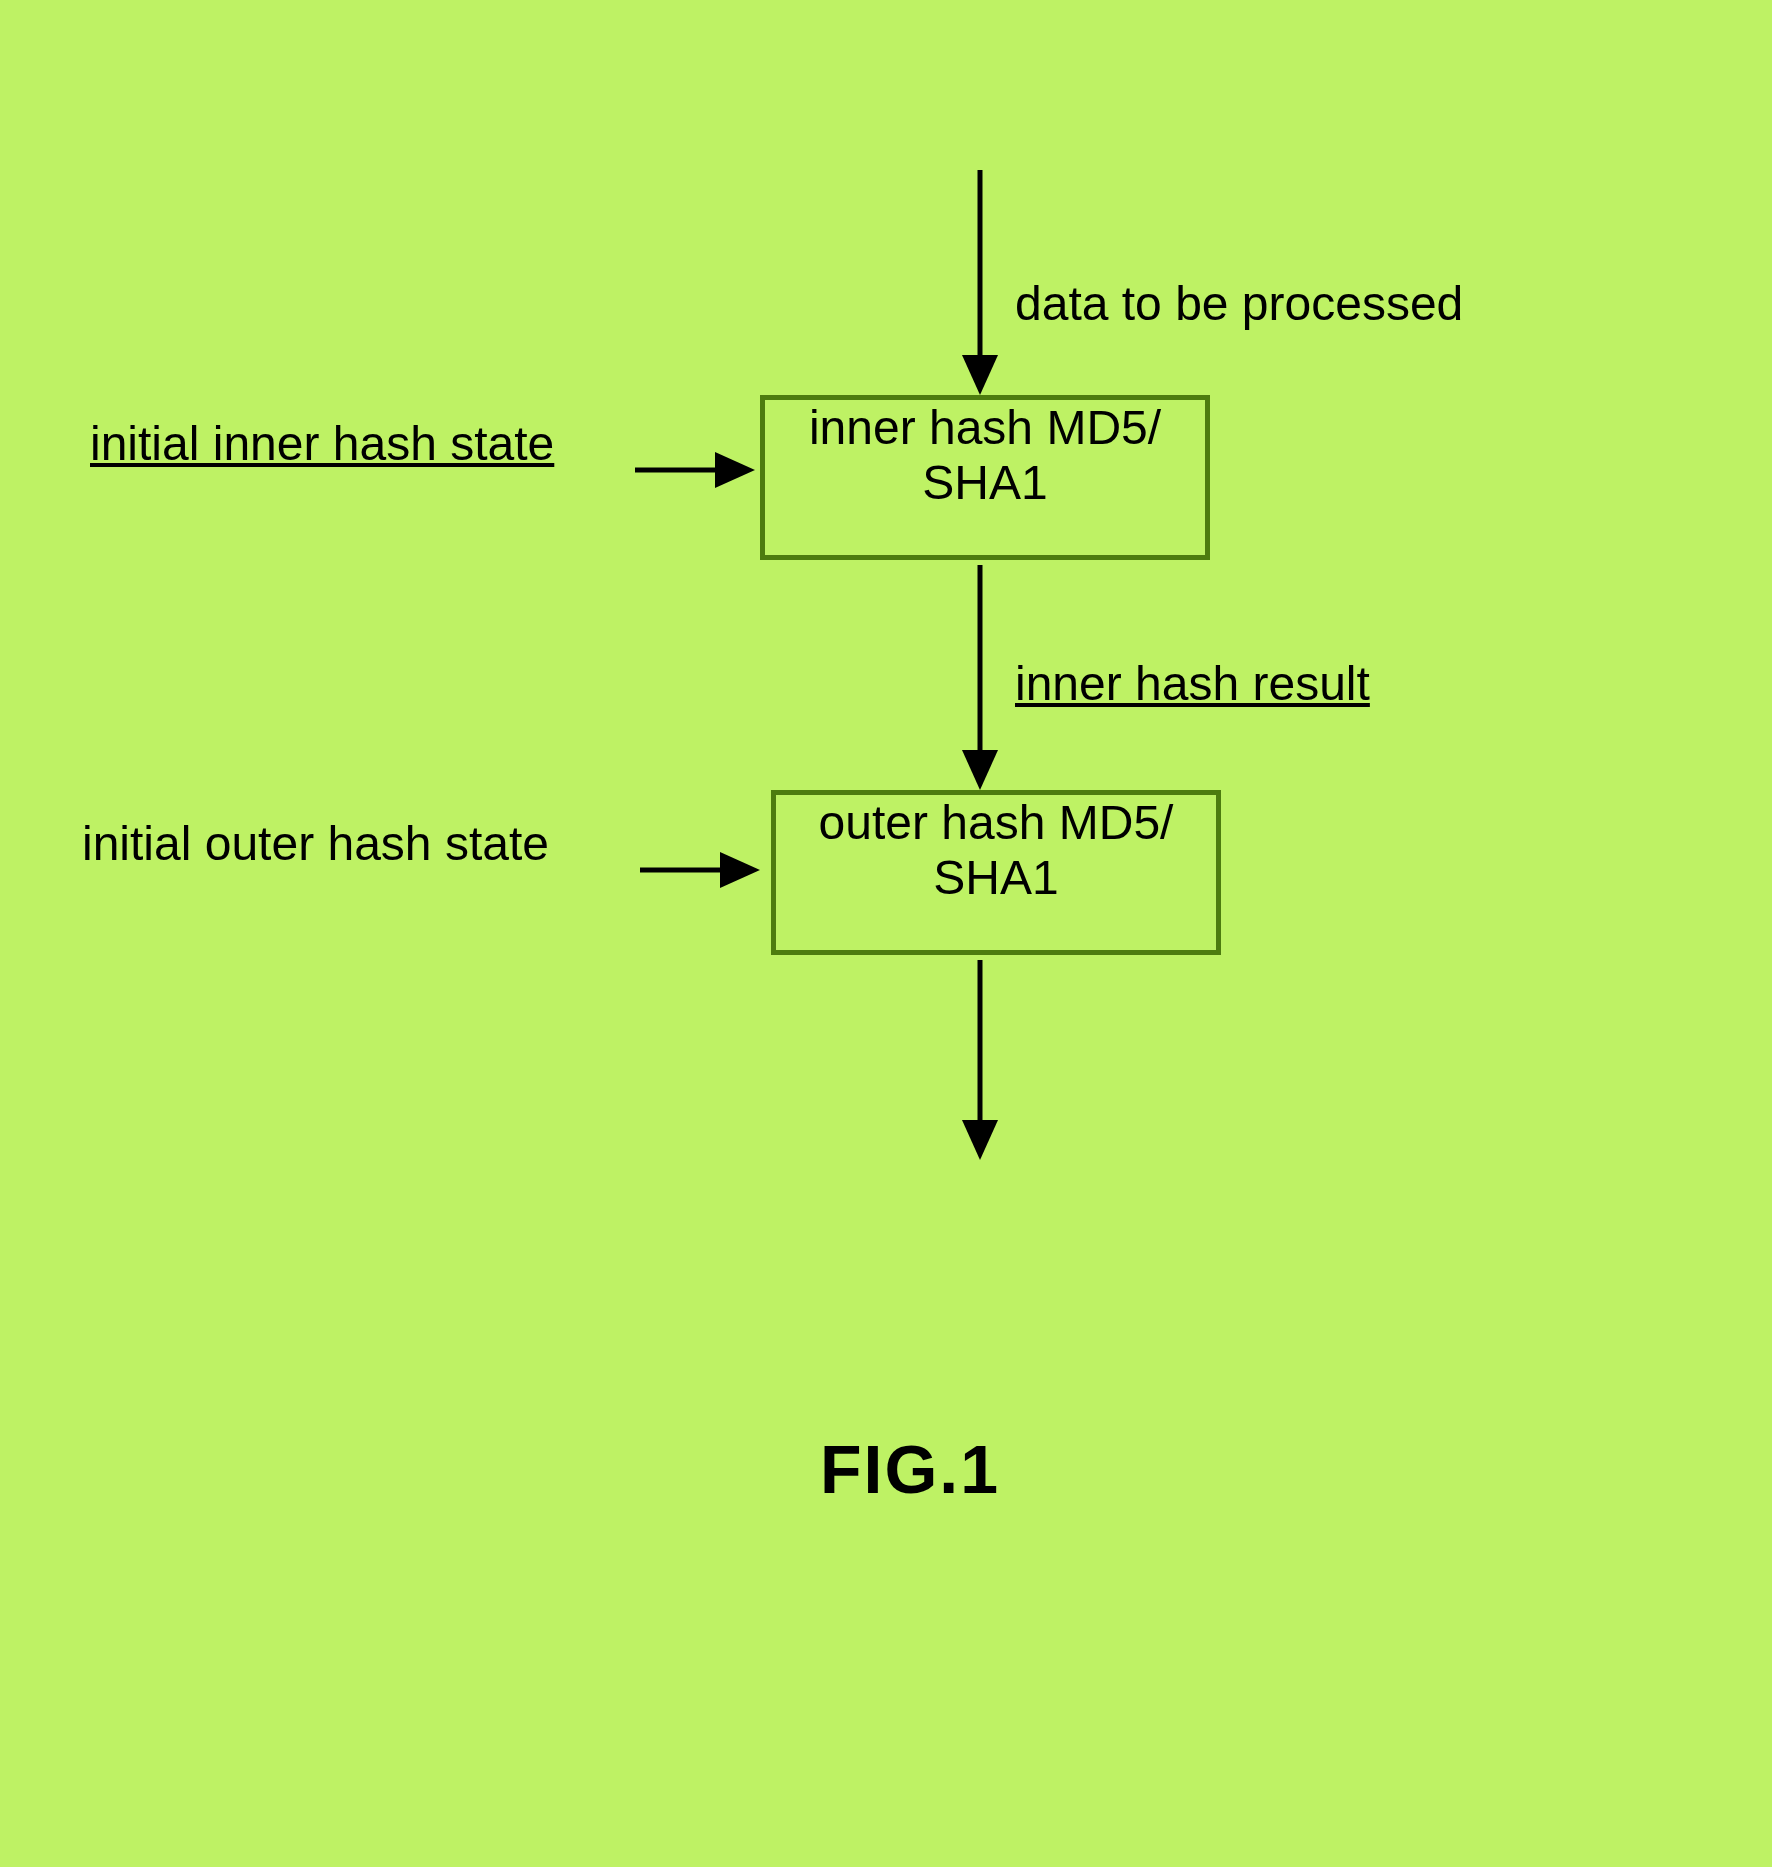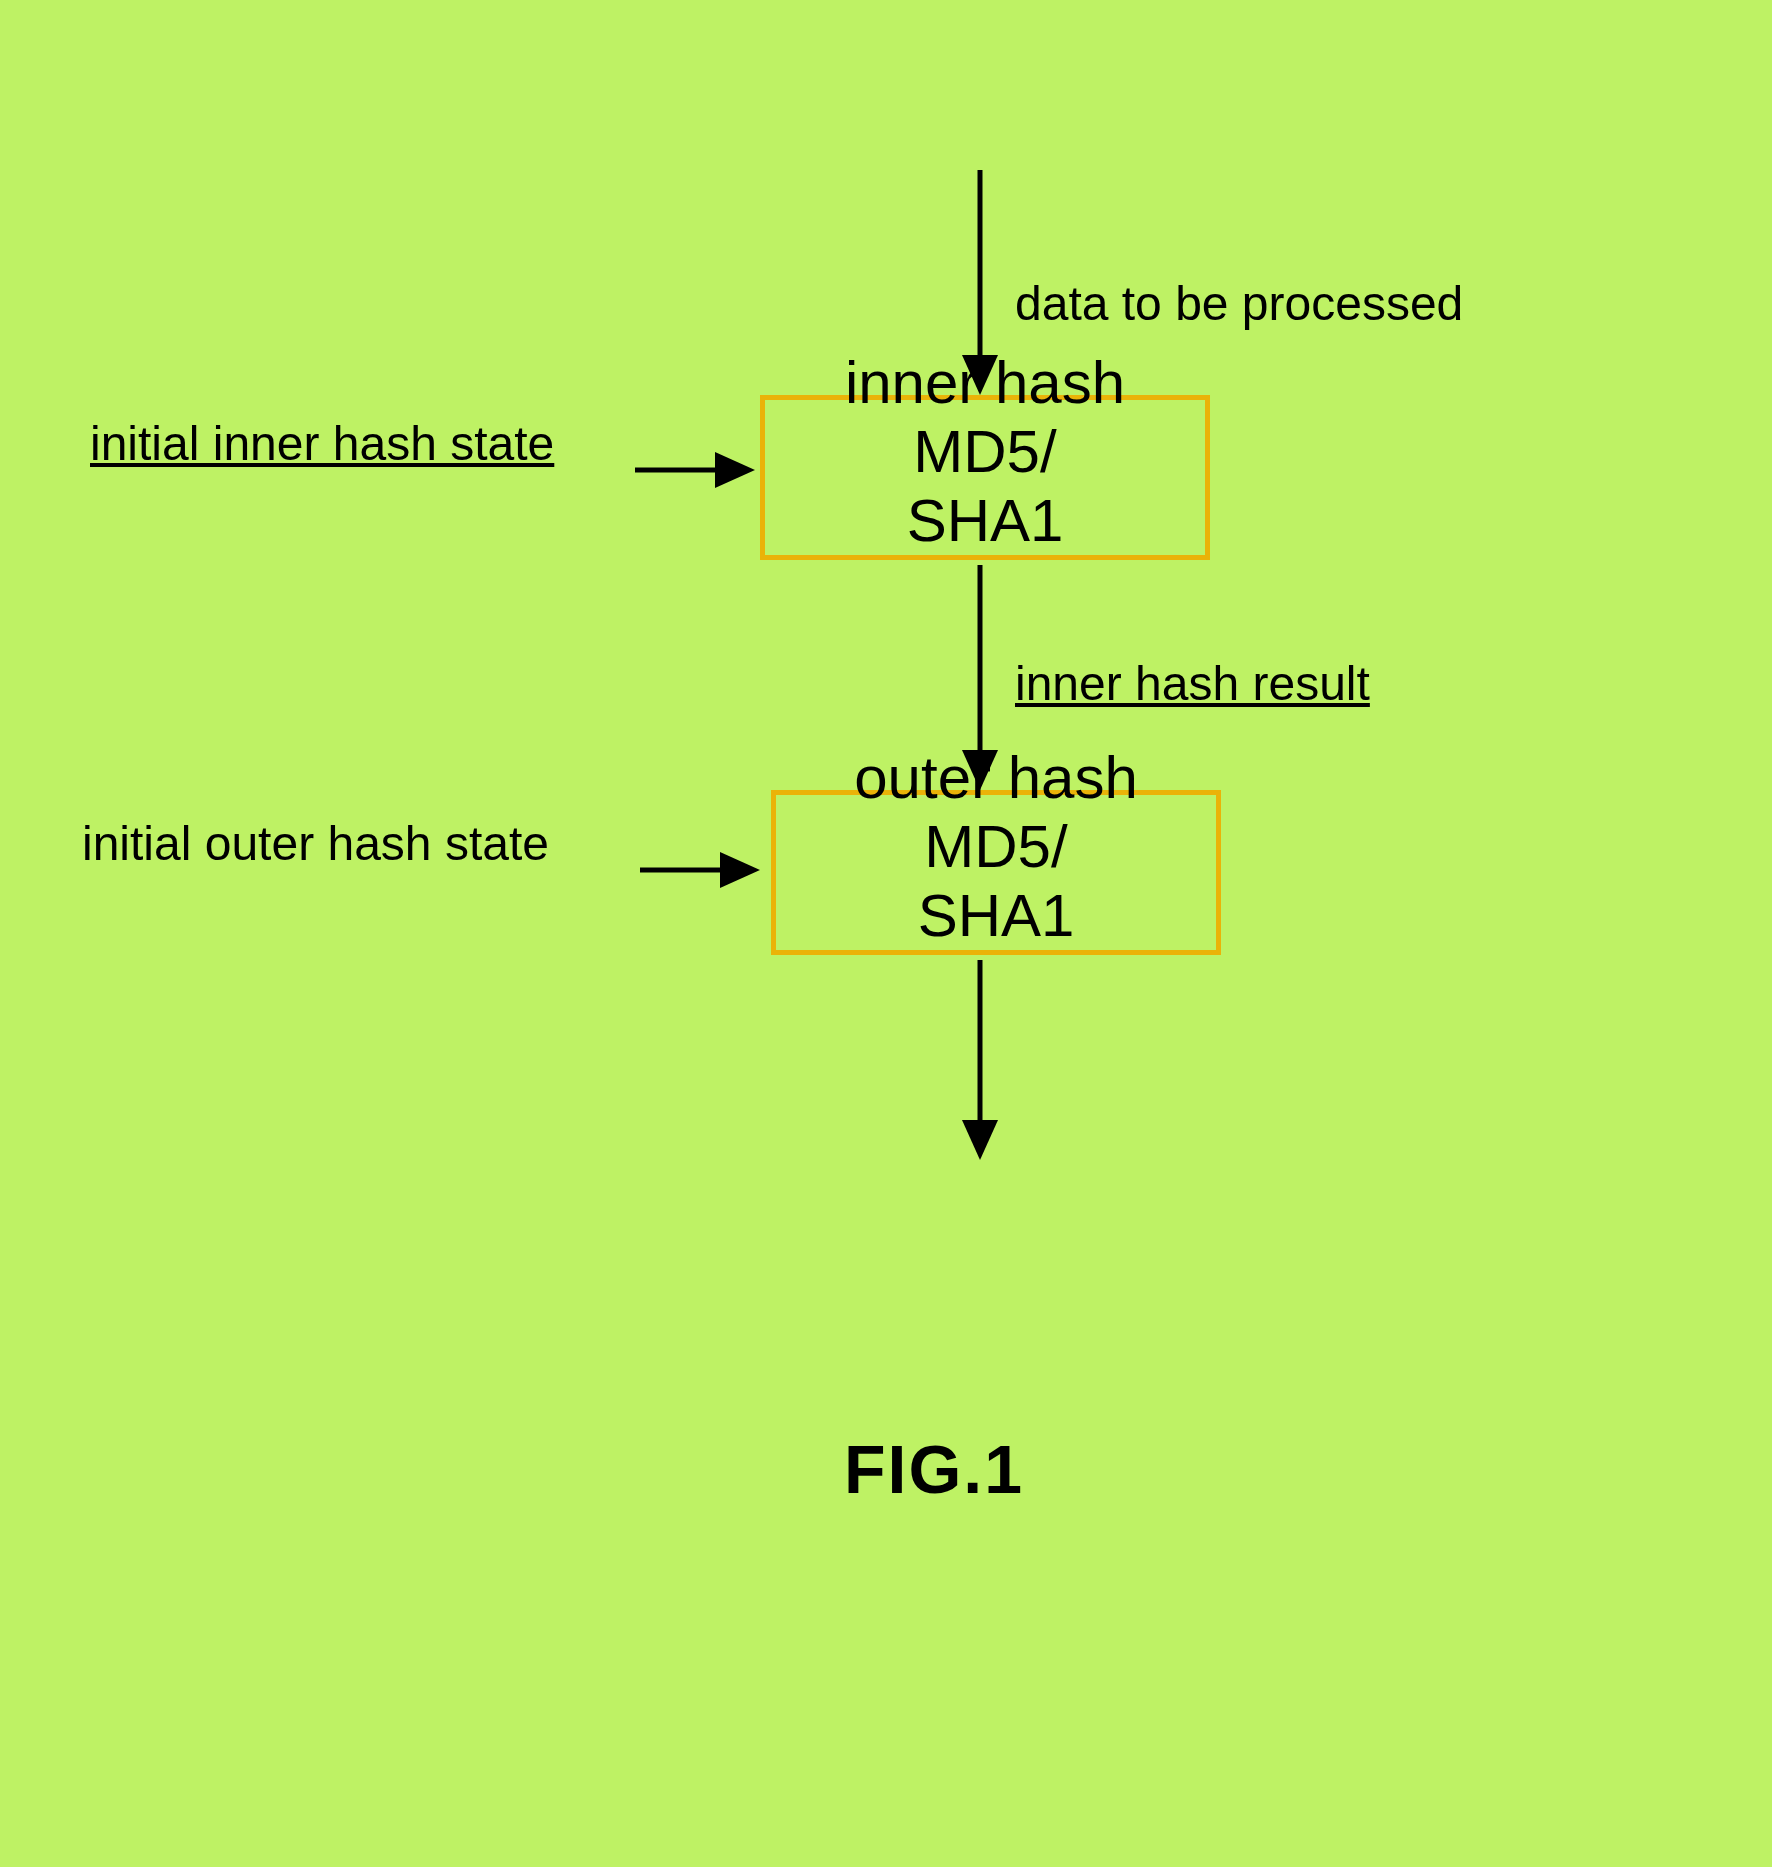--- a/index.html
+++ b/index.html
@@ -9,26 +9,26 @@
     font-family: Arial, Helvetica, sans-serif;
   }
   .canvas {
     position: relative;
     width: 1772px;
     height: 1867px;
     background: #bef264;
   }
   .box {
     position: absolute;
-    border: 5px solid #eab308;
+    border: 5px solid #4d7c0f;
     text-align: center;
     display: flex;
-    align-items: flex-end;
+    align-items: flex-start;
     justify-content: center;
-    font-size: 60px;
+    font-size: 48px;
     line-height: 1.15;
     box-sizing: border-box;
   }
   .label {
     position: absolute;
     font-size: 48px;
     line-height: 1.2;
     white-space: nowrap;
   }
   .fig-label {
@@ -87,15 +87,15 @@
   <div class="label" style="left:1015px; top:655px;text-decoration:underline;">inner hash result</div>
 
   <div class="label" style="left:82px; top:815px;">initial outer hash state</div>
 
   <div class="box" style="left:765px; top:790px; width:450px; height:165px;margin-left:6px;">
     <span style="white-space:pre-line;">outer hash MD5/
 SHA1</span>
   </div>
 
 
-  <div class="fig-label" style="left:820px; top:1430px;margin-left:24px;">FIG.1</div>
+  <div class="fig-label" style="left:820px; top:1430px;">FIG.1</div>
 
 </div>
 
 </body></html>

